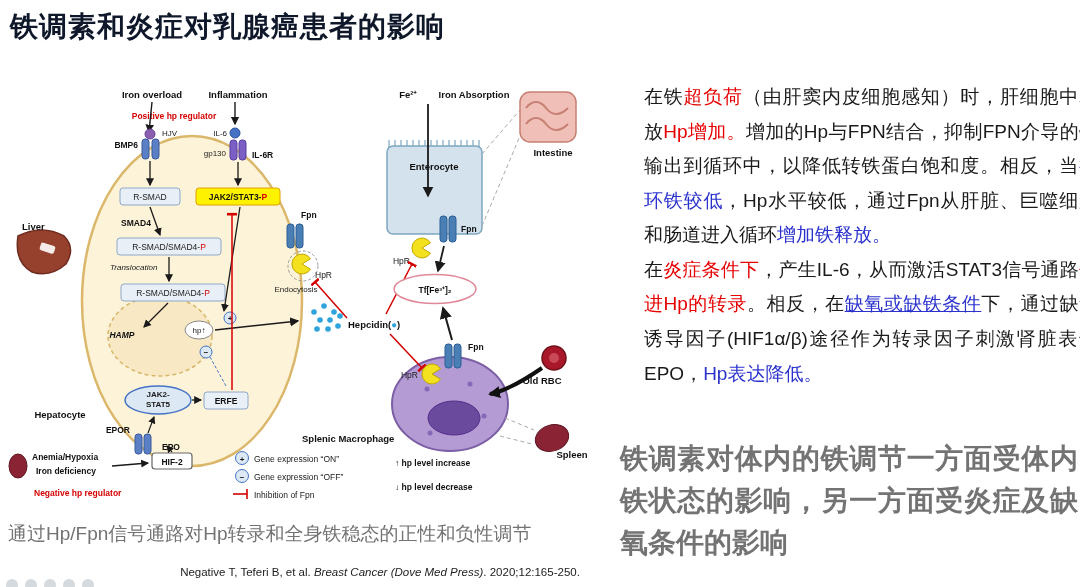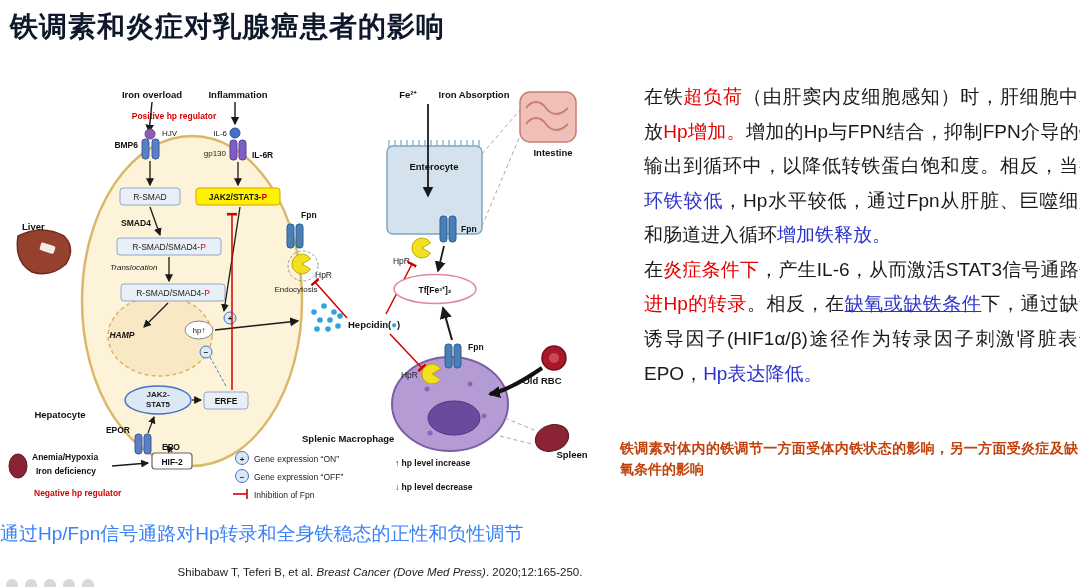--- a/index.html
+++ b/index.html
@@ -13,36 +13,36 @@
   }
   .figure{position:absolute;left:2px;top:86px;width:612px;height:432px;}
   svg text{font-family:"Liberation Sans",sans-serif;}
   .tb{font-size:9.5px;font-weight:bold;fill:#111;}
   .tsb{font-size:8.5px;font-weight:bold;fill:#111;}
   .ts{font-size:8.5px;fill:#1a1a1a;}
   .t8{font-size:8px;fill:#1a1a1a;}
   .red{fill:#d40000;}
   .it{font-style:italic;}
   .caption{
-    position:absolute;left:0;top:521px;width:604px;
-    font-size:19px;color:#3b82f6;white-space:nowrap;
+    position:absolute;left:8px;top:521px;width:604px;
+    font-size:19px;color:#737373;white-space:nowrap;
   }
   .citation{
     position:absolute;left:110px;top:566px;width:540px;text-align:center;
     font-size:11.5px;color:#222;
   }
   .citation .j{font-style:italic;margin-top:16px;}
   .right-col{
     position:absolute;left:644px;top:80px;width:454px;
     font-size:19px;line-height:1.82;color:#1a1a1a;text-align:justify;
   }
   .right-col p{margin:0;}
   .conclusion{
     position:absolute;left:620px;top:438px;width:458px;
-    font-size:14px;font-weight:bold;color:#c2410c;line-height:1.5;text-align:justify;
+    font-size:28px;font-weight:bold;color:#737373;line-height:1.5;text-align:justify;
   }
   .dots{position:absolute;left:6px;top:579px;display:flex;gap:7px;}
   .dot{width:12px;height:12px;border-radius:50%;background:#d4dadd;}
 </style>
 </head>
 <body>
 
 <div class="title">铁调素和炎症对乳腺癌患者的影响</div>
 
 <div class="figure">
@@ -229,21 +229,21 @@
 <div class="caption">通过Hp/Fpn信号通路对Hp转录和全身铁稳态的正性和负性调节</div>
 
 <div class="right-col">
   <p><span style="color: rgb(26, 26, 26);">在铁</span><span style="color: rgb(230, 0, 0);">超负荷</span><span style="color: rgb(26, 26, 26);">（由肝窦内皮细胞感知）时，肝细胞中释放</span><span style="color: rgb(230, 0, 0);">Hp增加。</span><span style="color: rgb(26, 26, 26);">增加的Hp与FPN结合，抑制FPN介导的铁输出到循环中，以降低转铁蛋白饱和度。相反，当</span><span style="color: rgb(43, 50, 204);">循环铁较低</span><span style="color: rgb(26, 26, 26);">，Hp水平较低，通过Fpn从肝脏、巨噬细胞和肠道进入循环</span><span style="color: rgb(43, 50, 204);">增加铁释放。</span></p>
   <p><span style="color: rgb(26, 26, 26);">在</span><span style="color: rgb(230, 0, 0);">炎症条件下</span><span style="color: rgb(26, 26, 26);">，产生IL-6，从而激活STAT3信号通路</span><span style="color: rgb(230, 0, 0);">促进Hp的转录</span><span style="color: rgb(26, 26, 26);">。相反，在</span><span style="color: rgb(43, 50, 204); text-decoration: underline;">缺氧或缺铁条件</span><span style="color: rgb(26, 26, 26);">下，通过缺氧诱导因子(HIF1α/β)途径作为转录因子刺激肾脏表达EPO，</span><span style="color: rgb(43, 50, 204);">Hp表达降低。</span></p>
 </div>
 
 <div class="conclusion">铁调素对体内的铁调节一方面受体内铁状态的影响，另一方面受炎症及缺氧条件的影响</div>
 
 <div class="citation">
-  <span>Shibabaw T, Teferi B, et al. </span><span class="j">Breast Cancer (Dove Med Press)</span><span>. 2020;12:165-250.</span>
+  <span>Negative T, Teferi B, et al. </span><span class="j">Breast Cancer (Dove Med Press)</span><span>. 2020;12:165-250.</span>
 </div>
 
 <div class="dots">
   <span class="dot"></span>
   <span class="dot"></span>
   <span class="dot"></span>
   <span class="dot"></span>
   <span class="dot"></span>
 </div>
 

